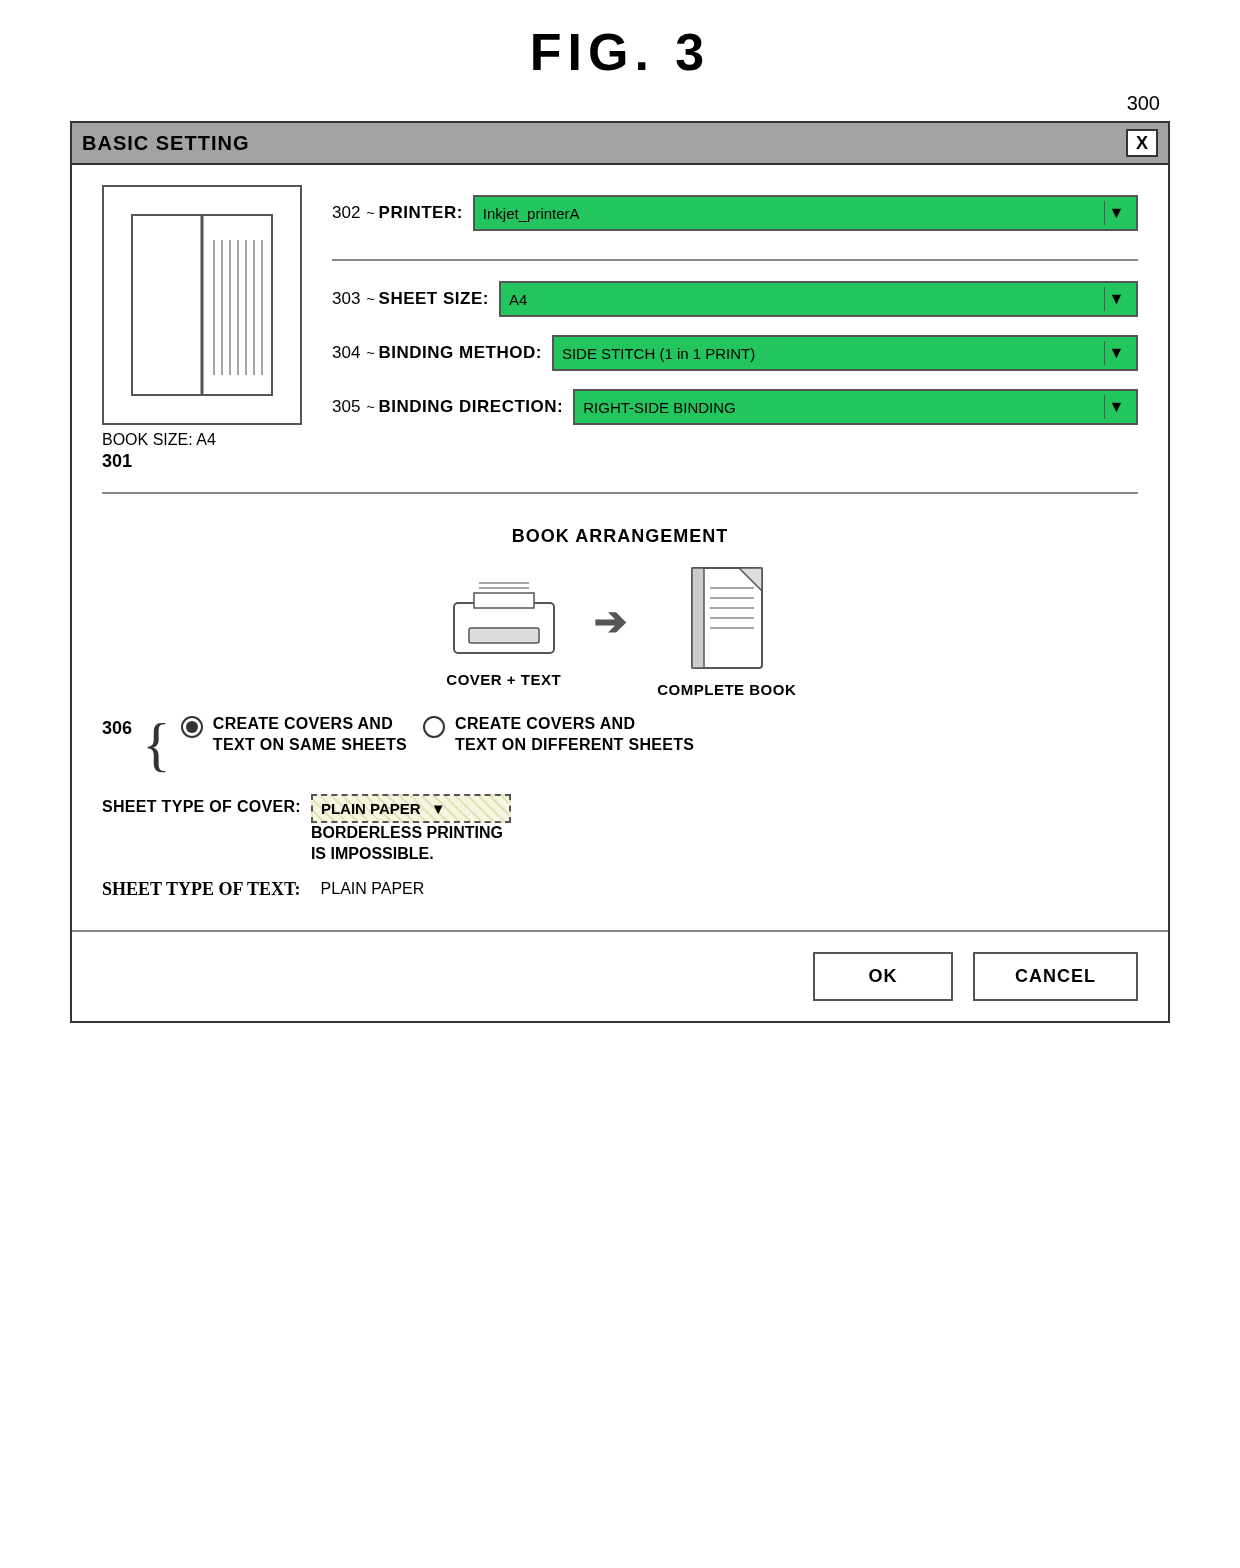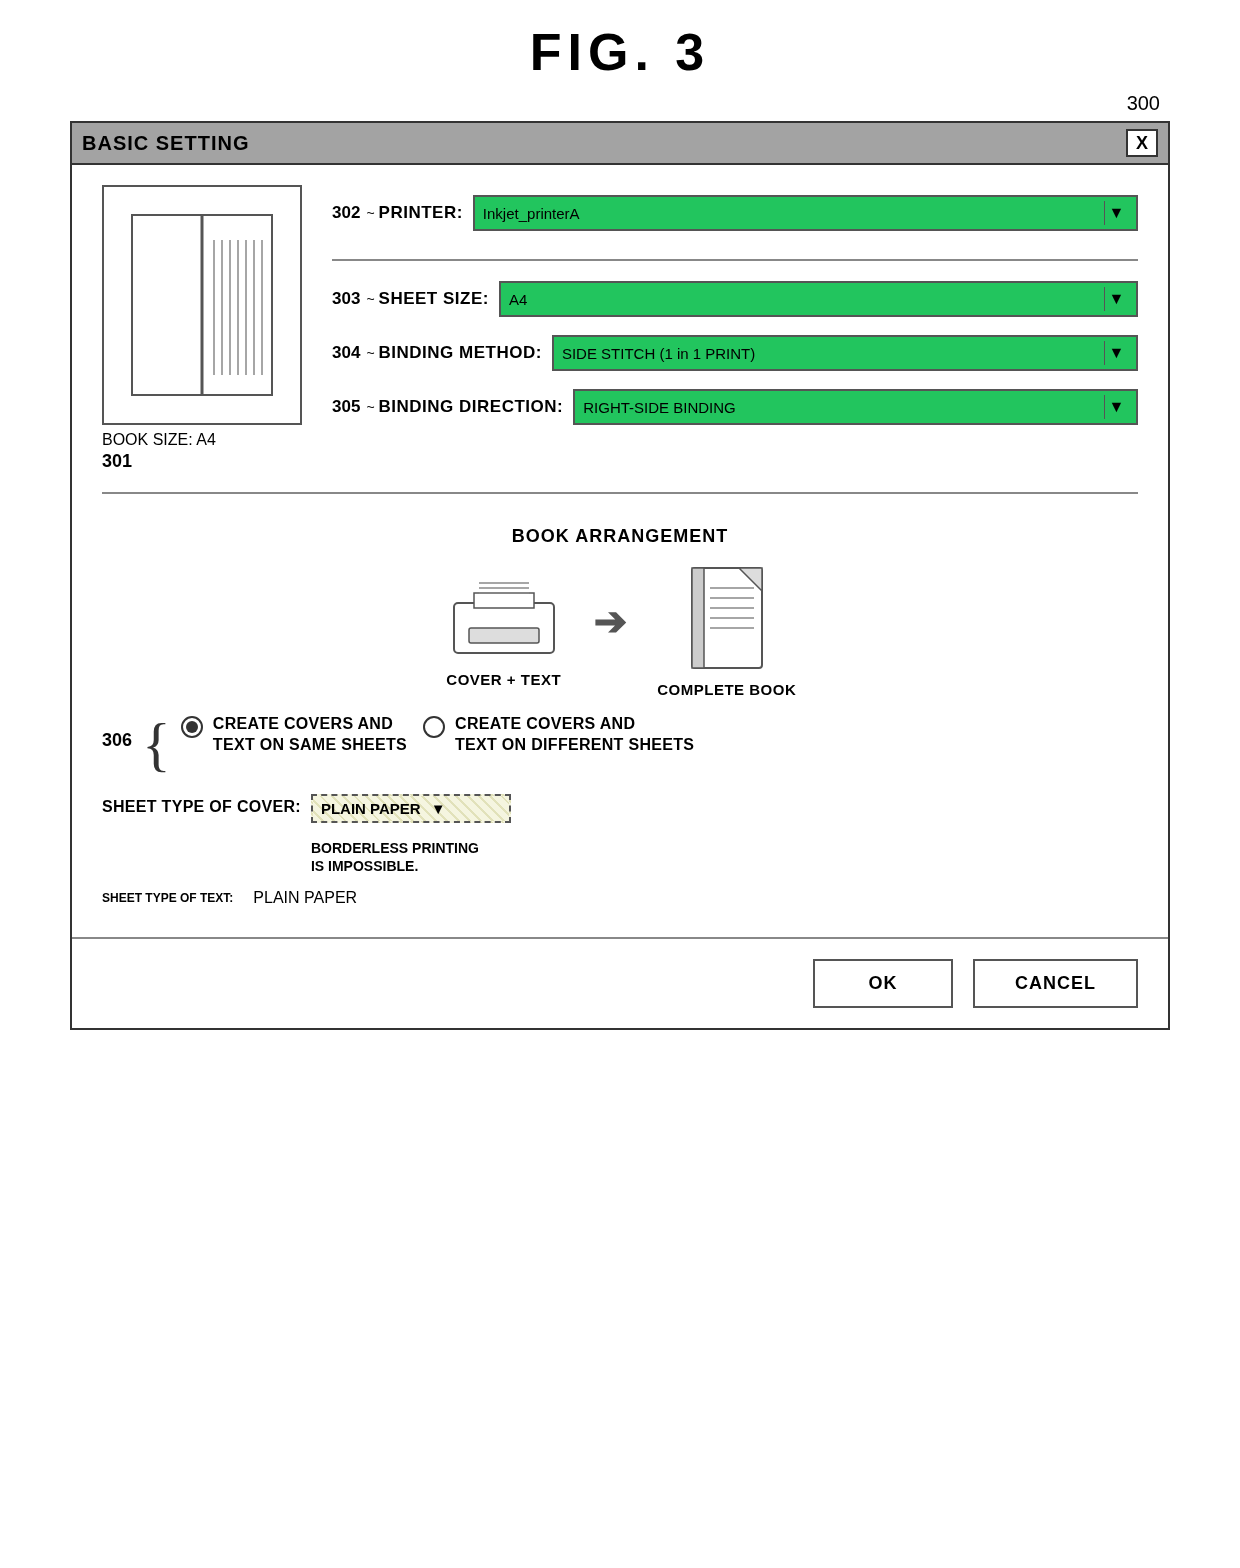--- a/index.html
+++ b/index.html
@@ -139,21 +139,21 @@
     .setting-label {
       font-size: 17px;
       font-weight: bold;
       letter-spacing: 0.5px;
       white-space: nowrap;
       margin-right: 10px;
     }
 
     .ref-label {
       font-size: 17px;
-      font-weight: bold;
+      font-weight: normal;
       margin-right: 6px;
       white-space: nowrap;
     }
 
     .setting-select {
       display: flex;
       align-items: center;
       border: 2px solid #555;
       background: #22c55e;
       flex: 1;
@@ -234,21 +234,21 @@
       display: flex;
       align-items: flex-start;
       margin-bottom: 20px;
       margin-top: 10px;
     }
 
     .ref-306 {
       font-size: 18px;
       font-weight: bold;
       margin-right: 10px;
-      margin-top: 16px;
+      margin-top: 4px;
     }
 
     .brace {
       font-size: 60px;
       color: #333;
       line-height: 1;
       margin-right: 10px;
       font-family: serif;
     }
 
@@ -328,36 +328,37 @@
       background-image: repeating-linear-gradient(
         45deg,
         transparent,
         transparent 6px,
         rgba(180,180,100,0.3) 6px,
         rgba(180,180,100,0.3) 8px
       );
     }
 
     .sheet-type-warning {
-      font-size: 14px;
-      font-weight: bold;
-      margin-top: 16px;
+      font-size: 16px;
+      font-weight: bold;
+      margin-top: 0;
       line-height: 1.3;
       max-width: 220px;
     }
 
     .sheet-type-text-row {
       display: flex;
       align-items: center;
       gap: 20px;
     }
 
     .sheet-type-text-label {
-      font-size: 12px;
-      font-weight: bold;
+      font-size: 18px;
+      font-weight: bold;
+      font-family: Liberation Serif, serif;
     }
 
     .sheet-type-text-value {
       font-size: 16px;
     }
 
     
     .dialog-footer {
       border-top: 2px solid #888;
       padding: 20px 30px;

